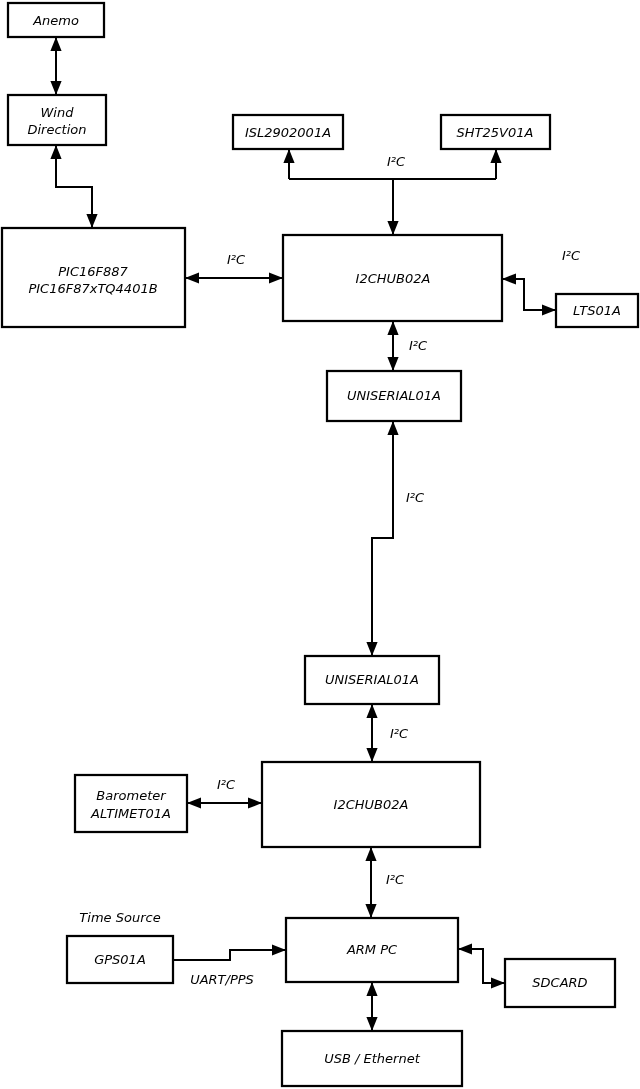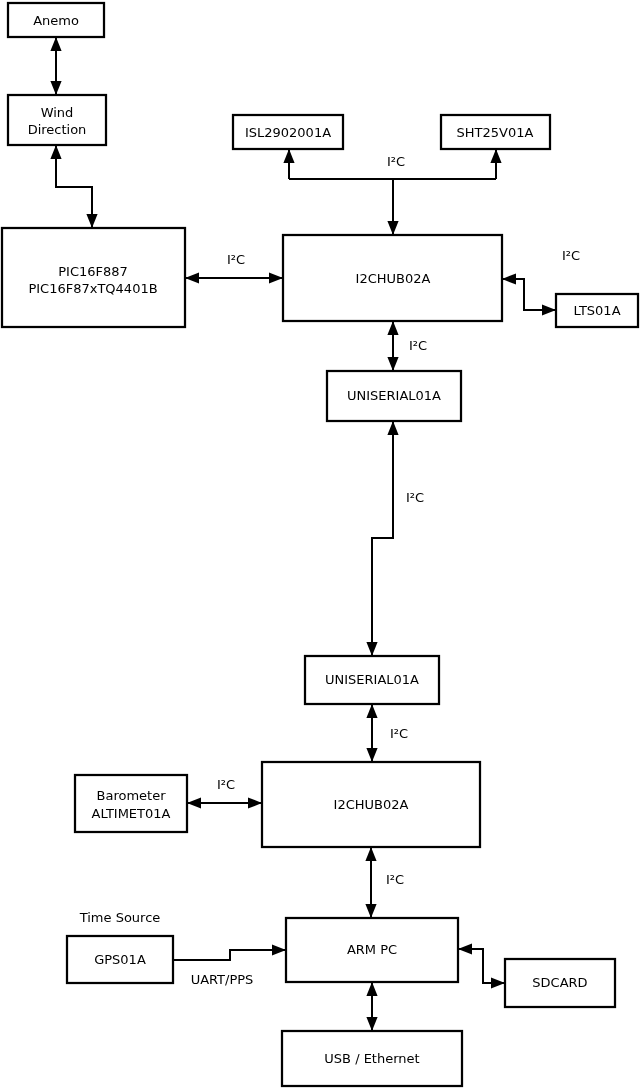--- a/index.html
+++ b/index.html
@@ -6,20 +6,21 @@
     margin: 0;
     padding: 0;
     background: #ffffff;
   }
   .canvas {
     position: relative;
     width: 640px;
     height: 1089px;
     background: #ffffff;
     overflow: hidden;
+    font-style: italic;
   }
   svg text {
     font-family: "DejaVu Sans", "Liberation Sans", sans-serif;
     font-size: 13px;
     fill: #000000;
   }
   .node-box {
     fill: #ffffff;
     stroke: #000000;
     stroke-width: 2.25;

